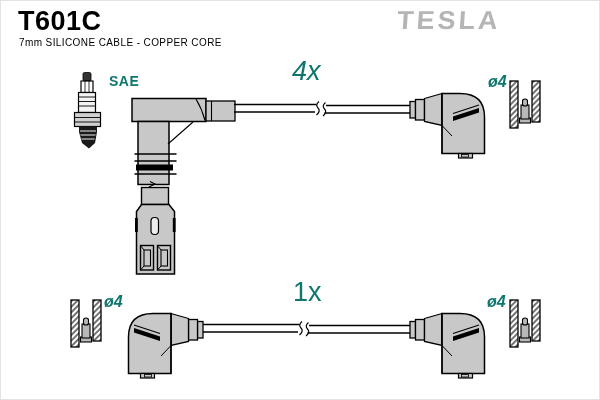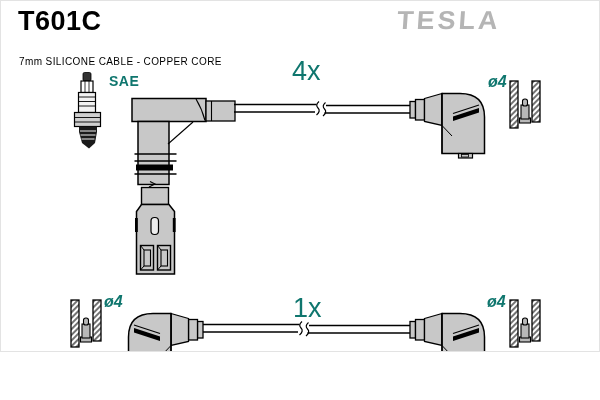--- a/index.html
+++ b/index.html
@@ -1,30 +1,30 @@
 <!DOCTYPE html>
 <html><head>
 <meta charset="utf-8">
 <style>
   html,body{margin:0;padding:0;background:#fff;}
-  .canvas{width:600px;height:352px;position:relative;background:#ffffff;
+  .canvas{width:600px;height:400px;position:relative;background:#ffffff;
     border:1px solid #e3e3e3;box-sizing:border-box;overflow:hidden;
     font-family:"Liberation Sans", sans-serif;}
   .hdr-part{position:absolute;left:17px;top:5px;font-size:27px;font-weight:bold;
     letter-spacing:0.5px;color:#000;z-index:2;}
   .hdr-sub{position:absolute;left:18px;top:36px;font-size:10px;color:#000;
-    letter-spacing:0.4px;z-index:2;margin-top:19px;}
+    letter-spacing:0.4px;z-index:2;}
   .hdr-brand{position:absolute;left:397px;top:5px;font-size:27px;font-weight:800;
     color:#b5b5b5;letter-spacing:3px;transform:skewX(-4deg) scaleY(0.96);
     transform-origin:left top;z-index:2;}
   .lbl{position:absolute;color:#0f766e;z-index:2;white-space:nowrap;}
   .lbl-sae{left:108px;top:72px;font-size:14px;font-weight:bold;letter-spacing:0.5px;}
   .lbl-qty{font-size:27px;font-weight:400;}
-  .lbl-qty-top{left:291px;top:55px;}
-  .lbl-qty-bottom{left:292px;top:292px;}
+  .lbl-qty-top{left:291px;top:55px;font-style:italic;}
+  .lbl-qty-bottom{left:292px;top:276px;}
   .lbl-dia{font-size:16px;font-weight:bold;font-style:italic;}
   .lbl-dia-tr{left:487px;top:72px;}
   .lbl-dia-bl{left:103px;top:292px;}
   .lbl-dia-br{left:486px;top:292px;}
   svg.diagram{position:absolute;left:0;top:0;z-index:1;}
 </style>
 </head>
 <body>
 
 <div class="canvas">

